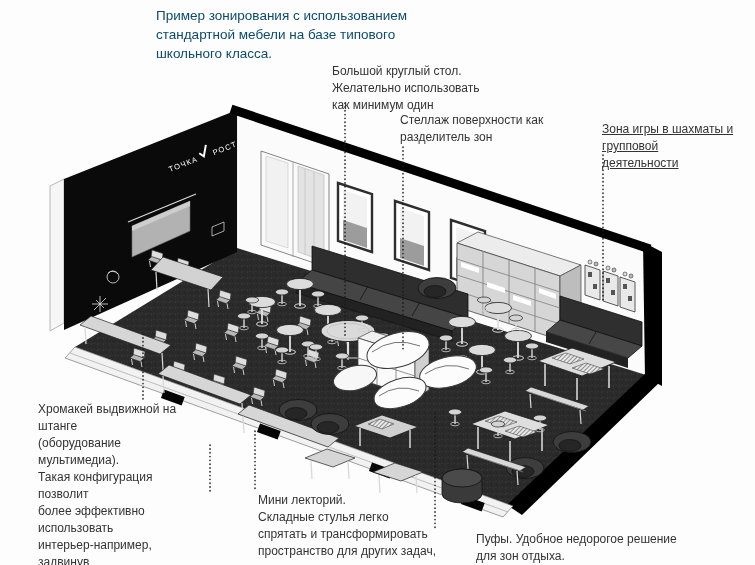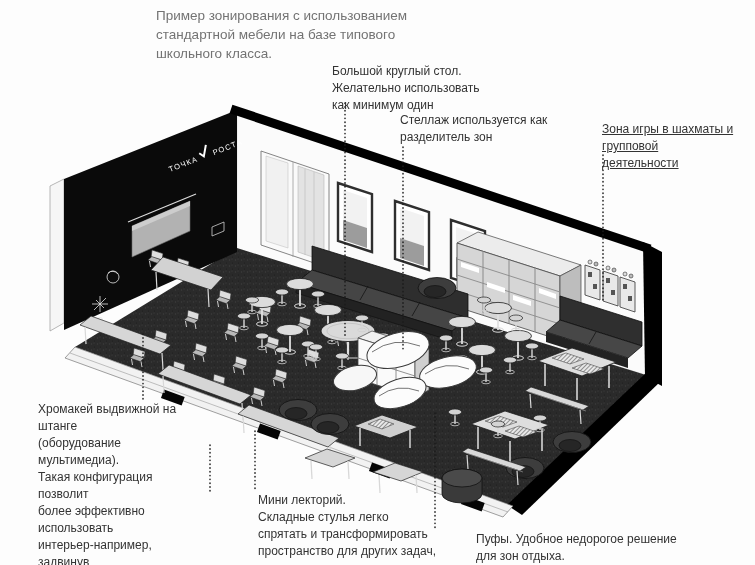--- a/index.html
+++ b/index.html
@@ -1,19 +1,19 @@
 <!DOCTYPE html>
 <html><head>
 <meta charset="utf-8">
 <style>
   html,body{margin:0;padding:0;background:#fff;}
   .stage{position:relative;width:755px;height:565px;background:#fdfdfd;overflow:hidden;
          font-family:"Liberation Sans",sans-serif;color:#333;}
   .title{position:absolute;left:156px;top:6px;width:310px;font-size:13.5px;line-height:1.42;
-         color:#737373;white-space:pre-line;}
+         color:#0c4a6e;white-space:pre-line;}
   .callout{position:absolute;font-size:12px;line-height:1.42;color:#333;white-space:pre-line;}
   #c-roundtable{left:332px;top:63px;width:160px;}
   #c-shelf{left:400px;top:112px;width:170px;}
   #c-chess{left:602px;top:121px;width:150px;text-decoration:underline;}
   #c-chromakey{left:5px;top:401px;width:160px;margin-left:33px;}
   #c-desks{left:93px;top:492px;width:170px;}
   #c-lecture{left:258px;top:492px;width:190px;}
   #c-poufs{left:430px;top:531px;width:220px;margin-left:46px;}
   svg{position:absolute;left:0;top:0;}
 </style>
@@ -370,21 +370,21 @@
       <line x1="435" y1="413" x2="435" y2="530"></line>
     </g>
   </svg>
 
   <div class="title">Пример зонирования с использованием
 стандартной мебели на базе типового
 школьного класса.</div>
   <div class="callout" id="c-roundtable">Большой круглый стол.
 Желательно использовать
 как минимум один</div>
-  <div class="callout" id="c-shelf">Стеллаж используется как
+  <div class="callout" id="c-shelf">Стеллаж поверхности как
 разделитель зон</div>
   <div class="callout" id="c-chess">Зона игры в шахматы и групповой
 деятельности</div>
   <div class="callout" id="c-chromakey">Хромакей выдвижной на штанге
 (оборудование мультимедиа).
 Такая конфигурация позволит
 более эффективно использовать
 интерьер-например, задвинув
 хромакей, рисовать на
 грифельной поверхности

